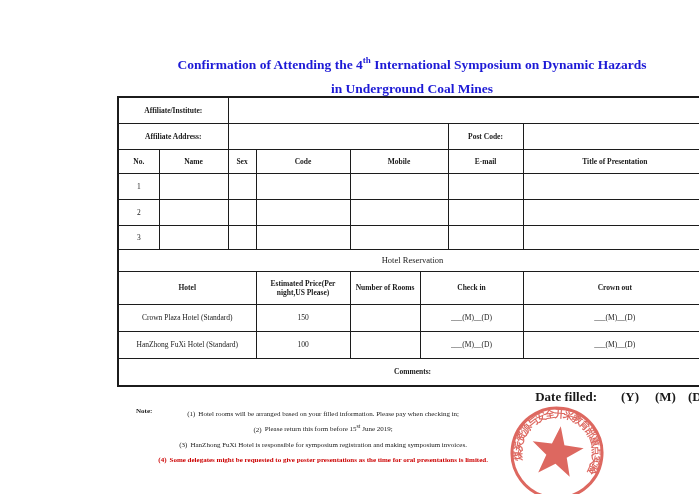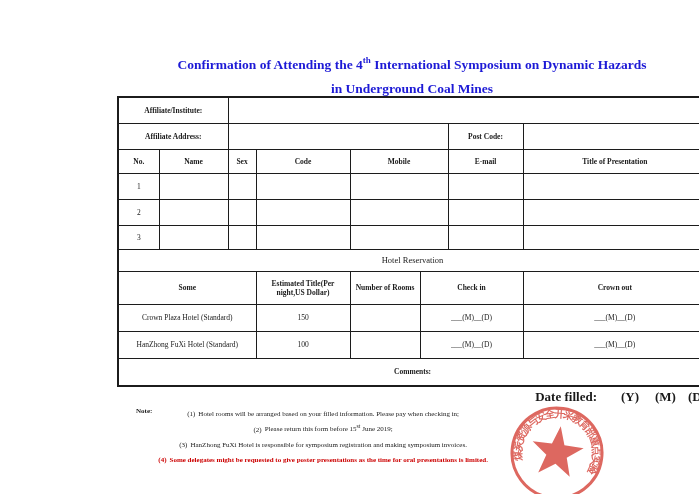--- a/index.html
+++ b/index.html
@@ -124,22 +124,22 @@
         <td class="fill-cell" colspan="2"></td>
         <td class="fill-cell"></td>
         <td class="fill-cell"></td>
       </tr>
 
       <tr class="banner-row" style="height:22px">
         <td colspan="8">Hotel Reservation</td>
       </tr>
 
       <tr style="height:33px">
-        <th class="b" colspan="3">Some</th>
-        <th class="b">Estimated Title(Per night,US Dollar)</th>
+        <th class="b" colspan="3">Hotel</th>
+        <th class="b">Estimated Price(Per night,US Please)</th>
         <th class="b">Number of Rooms</th>
         <th class="b" colspan="2">Check in</th>
         <th class="b">Crown out</th>
       </tr>
 
       <tr style="height:27px">
         <td colspan="3">Crown Plaza Hotel (Standard)</td>
         <td>150</td>
         <td class="fill-cell"></td>
         <td colspan="2">___(M)__(D)</td>

